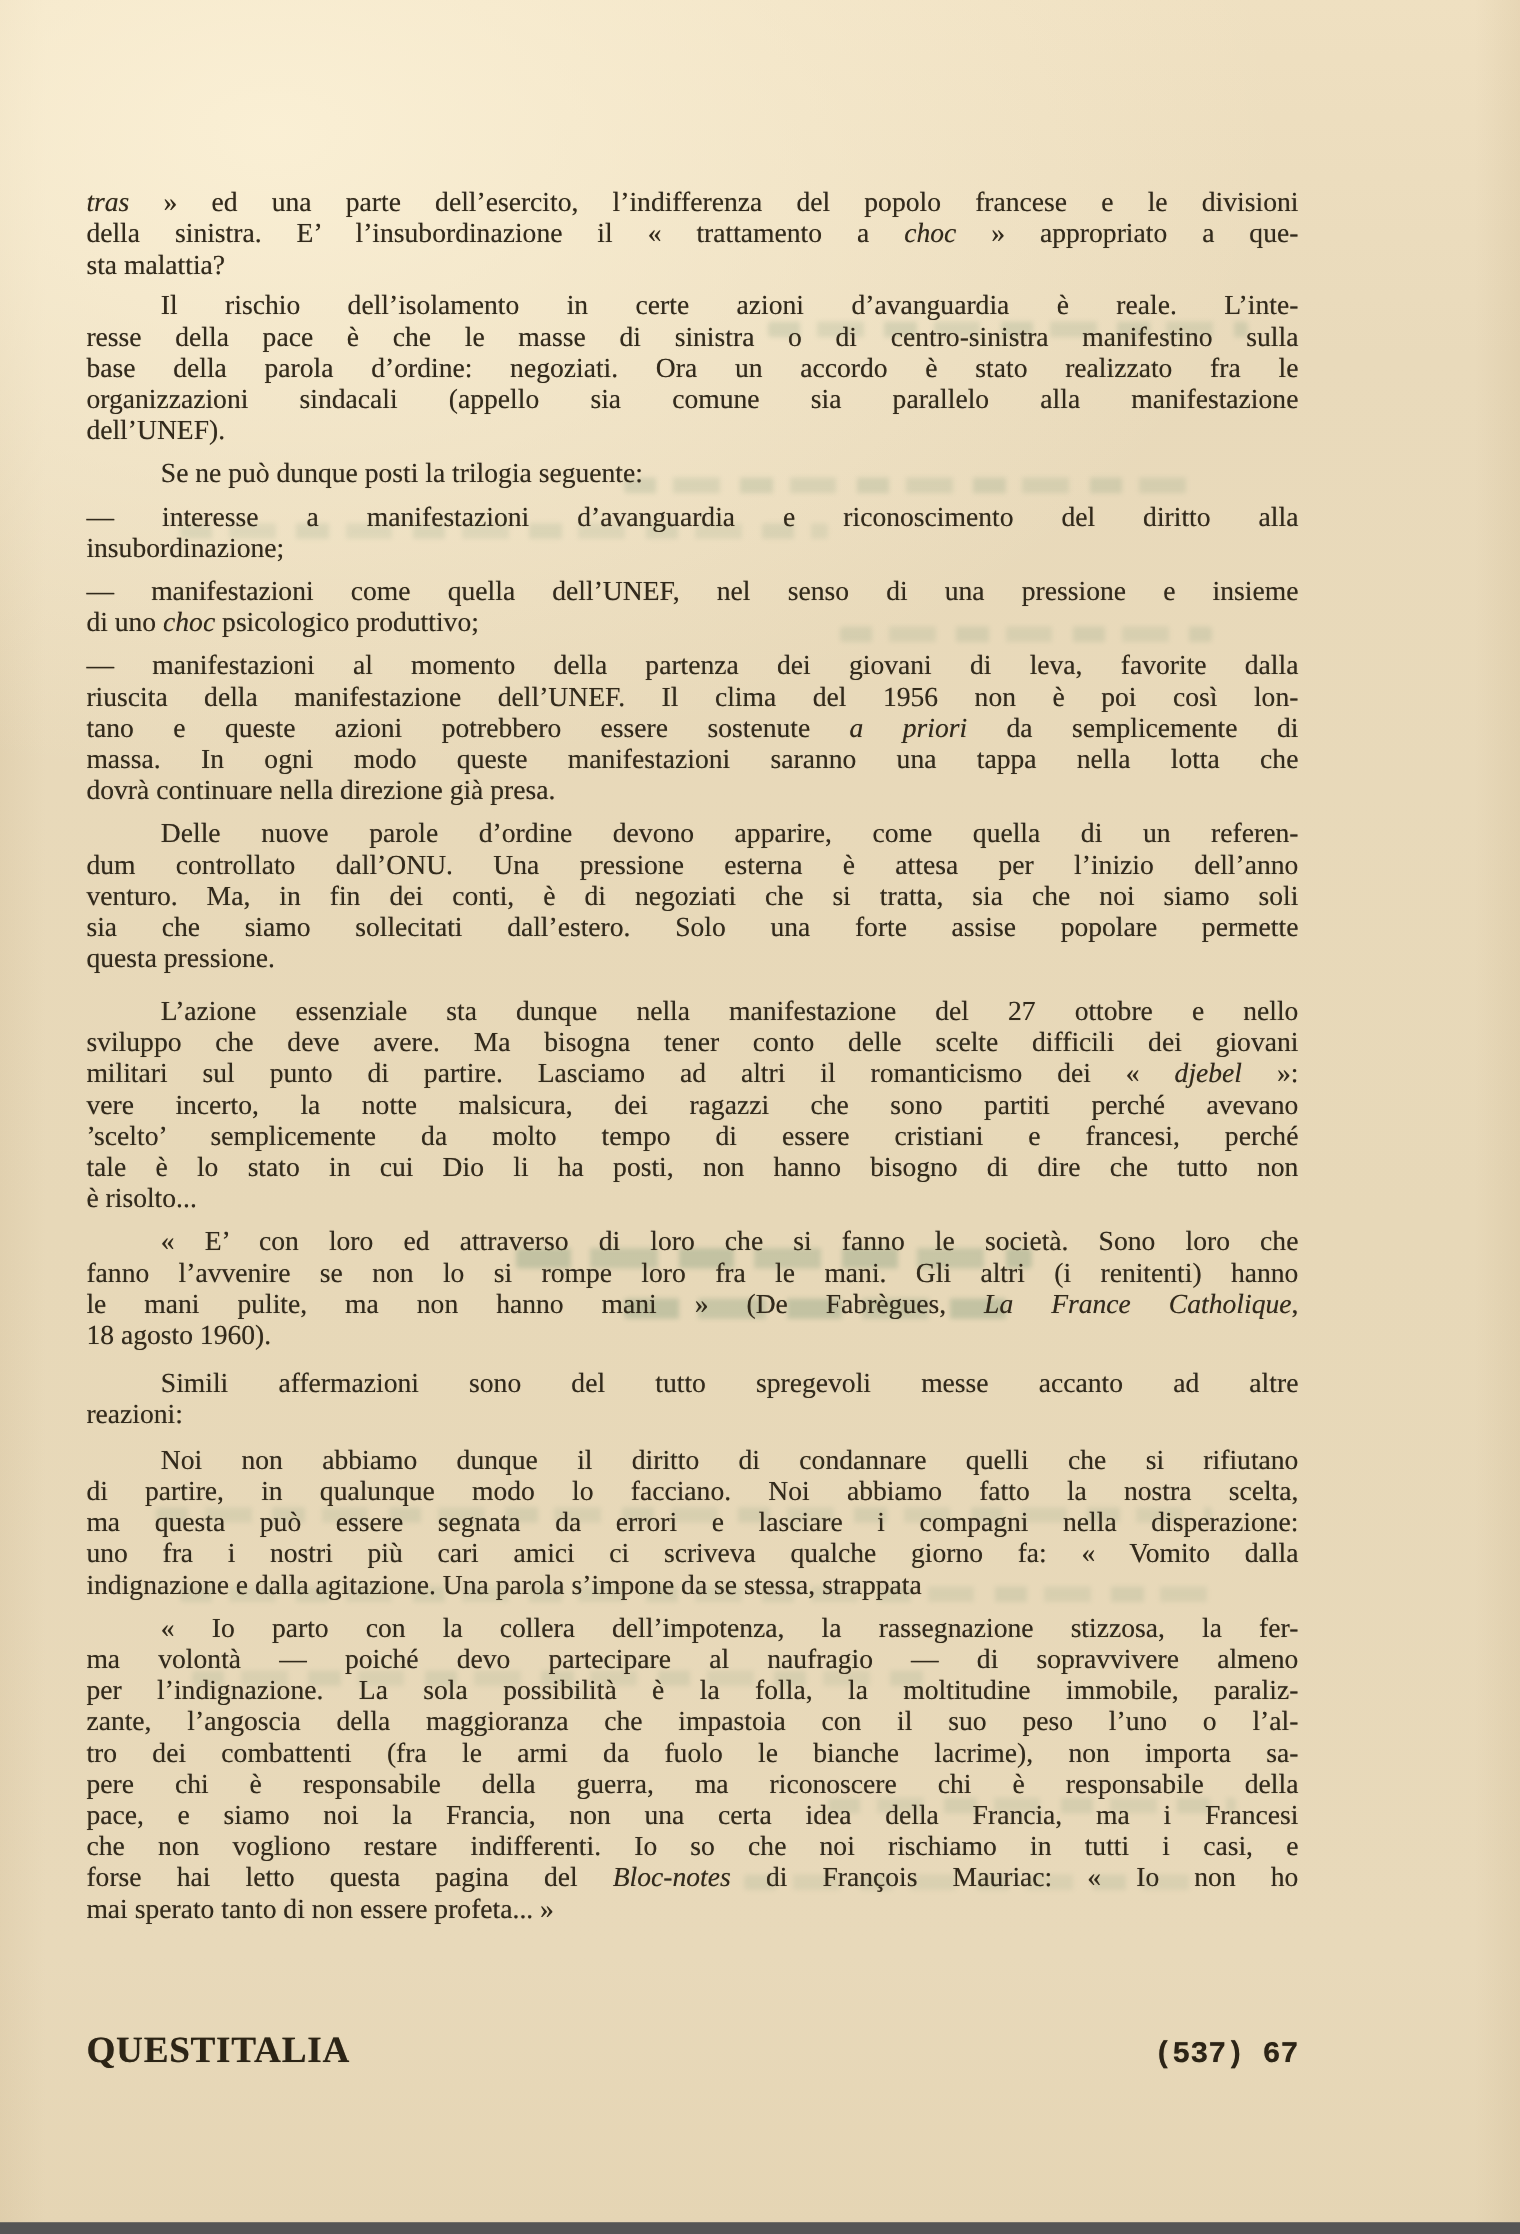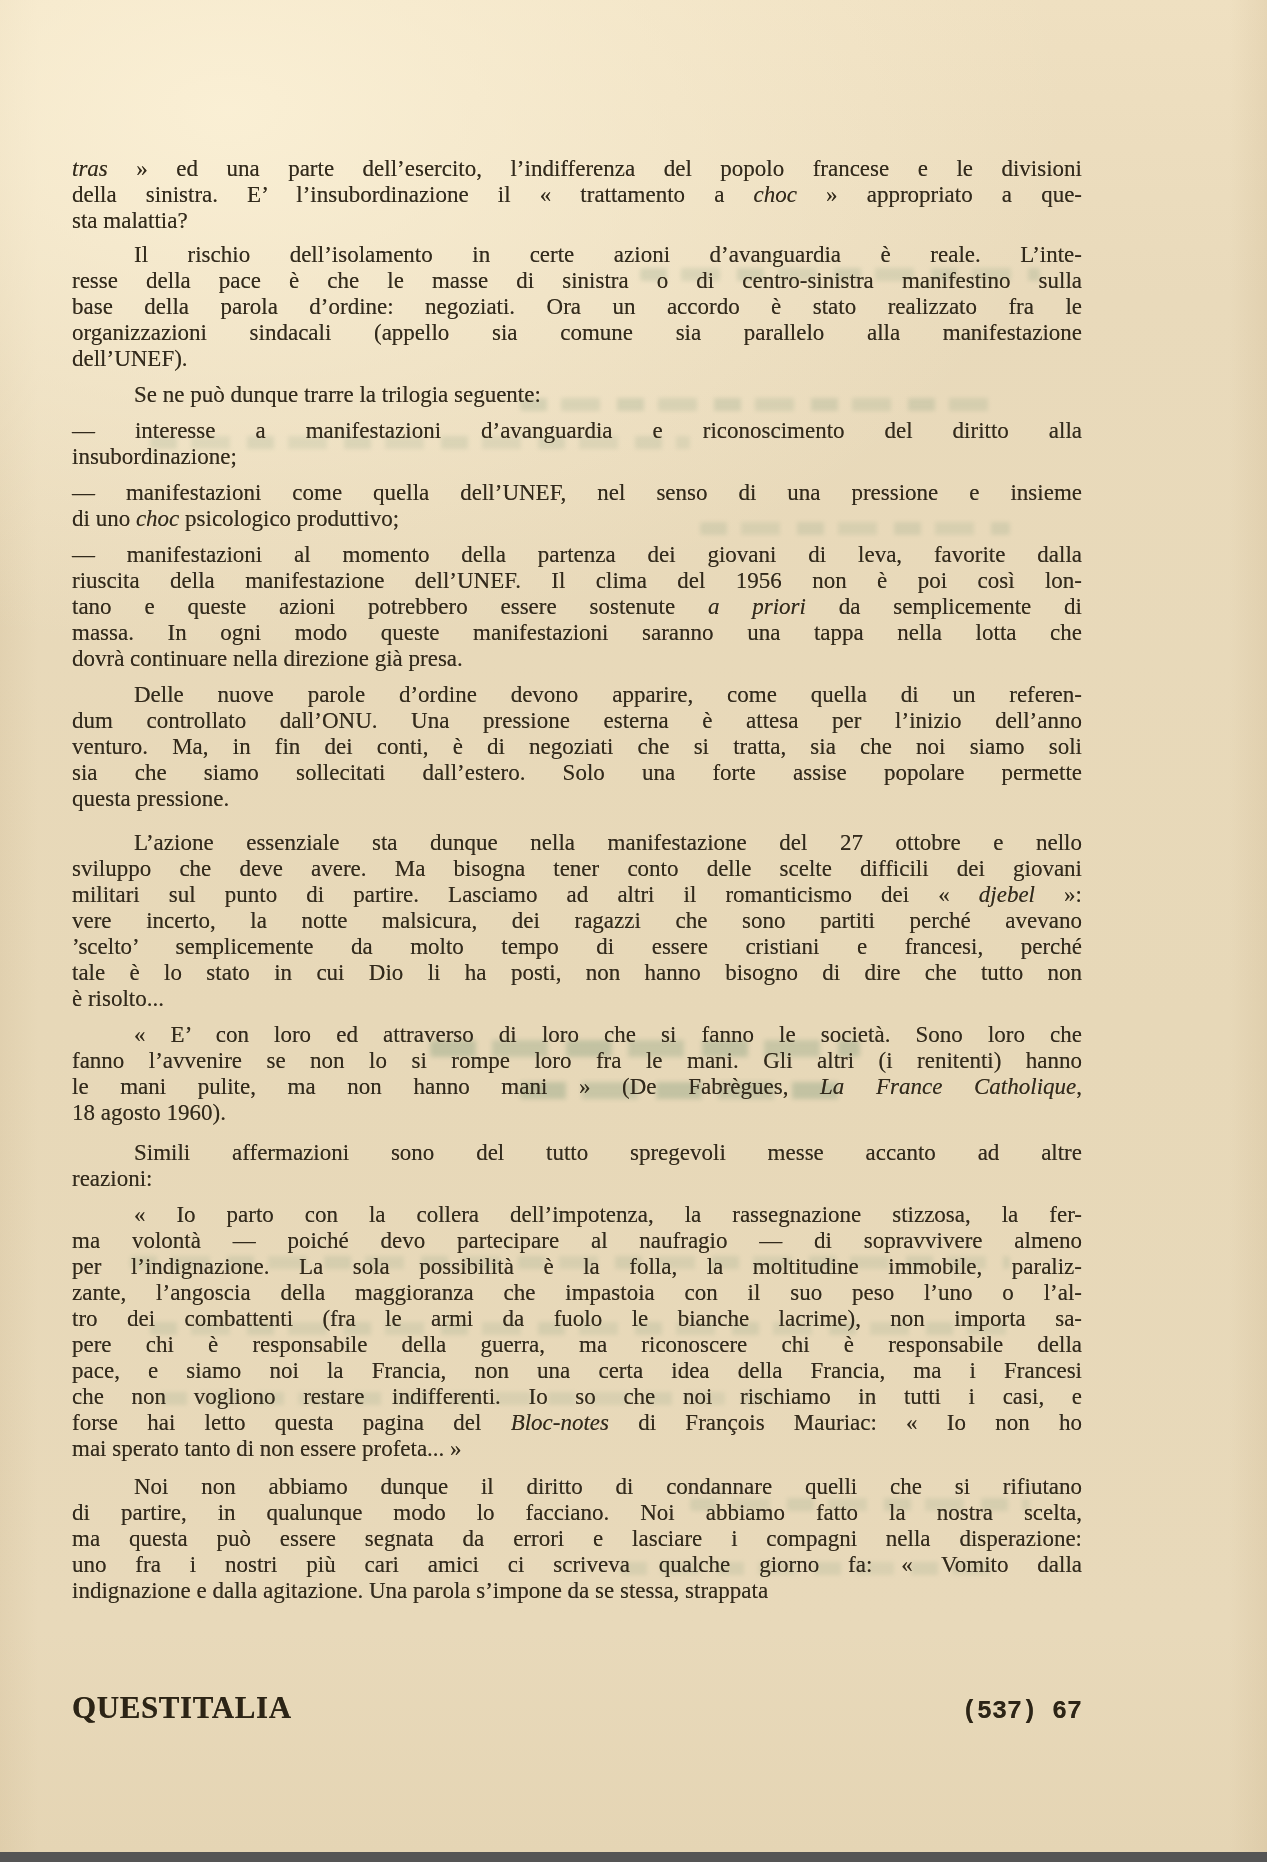--- a/index.html
+++ b/index.html
@@ -75,21 +75,21 @@
         <div class="line last"><span>sta malattia?</span></div>
       </div>
       <div class="para" style="margin-top: 8px;">
         <div class="line indent"><span>Il rischio dell’isolamento in certe azioni d’avanguardia è reale. L’inte-</span></div>
         <div class="line"><span>resse della pace è che le masse di sinistra o di centro-sinistra manifestino sulla</span></div>
         <div class="line"><span>base della parola d’ordine: negoziati. Ora un accordo è stato realizzato fra le</span></div>
         <div class="line"><span>organizzazioni sindacali (appello sia comune sia parallelo alla manifestazione</span></div>
         <div class="line last"><span>dell’UNEF).</span></div>
       </div>
       <div class="para" style="margin-top: 10px;">
-        <div class="line last indent"><span>Se ne può dunque trarre la trilogia seguente:</span></div>
+        <div class="line last indent"><span>Se ne può dunque posti la trilogia seguente:</span></div>
       </div>
       <div class="para" style="margin-top: 10px;">
         <div class="line"><span>— interesse a manifestazioni d’avanguardia e riconoscimento del diritto alla</span></div>
         <div class="line last"><span>insubordinazione;</span></div>
       </div>
       <div class="para" style="margin-top: 10px;">
         <div class="line"><span>— manifestazioni come quella dell’UNEF, nel senso di una pressione e insieme</span></div>
         <div class="line last"><span>di uno </span><i>choc</i><span> psicologico produttivo;</span></div>
       </div>
       <div class="para" style="margin-top: 10px;">
@@ -118,39 +118,39 @@
       <div class="para" style="margin-top: 10px;">
         <div class="line indent"><span>« E’ con loro ed attraverso di loro che si fanno le società. Sono loro che</span></div>
         <div class="line"><span>fanno l’avvenire se non lo si rompe loro fra le mani. Gli altri (i renitenti) hanno</span></div>
         <div class="line"><span>le mani pulite, ma non hanno mani » (De Fabrègues, </span><i>La France Catholique</i><span>,</span></div>
         <div class="line last"><span>18 agosto 1960).</span></div>
       </div>
       <div class="para" style="margin-top: 14px;">
         <div class="line indent"><span>Simili affermazioni sono del tutto spregevoli messe accanto ad altre</span></div>
         <div class="line last"><span>reazioni:</span></div>
       </div>
+      <div class="para" style="margin-top: 12px;">
+        <div class="line indent"><span>Noi non abbiamo dunque il diritto di condannare quelli che si rifiutano</span></div>
+        <div class="line"><span>di partire, in qualunque modo lo facciano. Noi abbiamo fatto la nostra scelta,</span></div>
+        <div class="line"><span>ma questa può essere segnata da errori e lasciare i compagni nella disperazione:</span></div>
+        <div class="line"><span>uno fra i nostri più cari amici ci scriveva qualche giorno fa: « Vomito dalla</span></div>
+        <div class="line last"><span>indignazione e dalla agitazione. Una parola s’impone da se stessa, strappata</span></div>
+      </div>
       <div class="para" style="margin-top: 10px;">
         <div class="line indent"><span>« Io parto con la collera dell’impotenza, la rassegnazione stizzosa, la fer-</span></div>
         <div class="line"><span>ma volontà — poiché devo partecipare al naufragio — di sopravvivere almeno</span></div>
         <div class="line"><span>per l’indignazione. La sola possibilità è la folla, la moltitudine immobile, paraliz-</span></div>
         <div class="line"><span>zante, l’angoscia della maggioranza che impastoia con il suo peso l’uno o l’al-</span></div>
         <div class="line"><span>tro dei combattenti (fra le armi da fuolo le bianche lacrime), non importa sa-</span></div>
         <div class="line"><span>pere chi è responsabile della guerra, ma riconoscere chi è responsabile della</span></div>
         <div class="line"><span>pace, e siamo noi la Francia, non una certa idea della Francia, ma i Francesi</span></div>
         <div class="line"><span>che non vogliono restare indifferenti. Io so che noi rischiamo in tutti i casi, e</span></div>
         <div class="line"><span>forse hai letto questa pagina del </span><i>Bloc-notes</i><span> di François Mauriac: « Io non ho</span></div>
         <div class="line last"><span>mai sperato tanto di non essere profeta... »</span></div>
       </div>
-      <div class="para" style="margin-top: 12px;">
-        <div class="line indent"><span>Noi non abbiamo dunque il diritto di condannare quelli che si rifiutano</span></div>
-        <div class="line"><span>di partire, in qualunque modo lo facciano. Noi abbiamo fatto la nostra scelta,</span></div>
-        <div class="line"><span>ma questa può essere segnata da errori e lasciare i compagni nella disperazione:</span></div>
-        <div class="line"><span>uno fra i nostri più cari amici ci scriveva qualche giorno fa: « Vomito dalla</span></div>
-        <div class="line last"><span>indignazione e dalla agitazione. Una parola s’impone da se stessa, strappata</span></div>
-      </div>
     </div>
 
   <div class="footer">
     <span class="journal">QUESTITALIA</span>
     <span class="pageno">(537) 67</span>
   </div>
 
 </div>
 
 </body></html>

